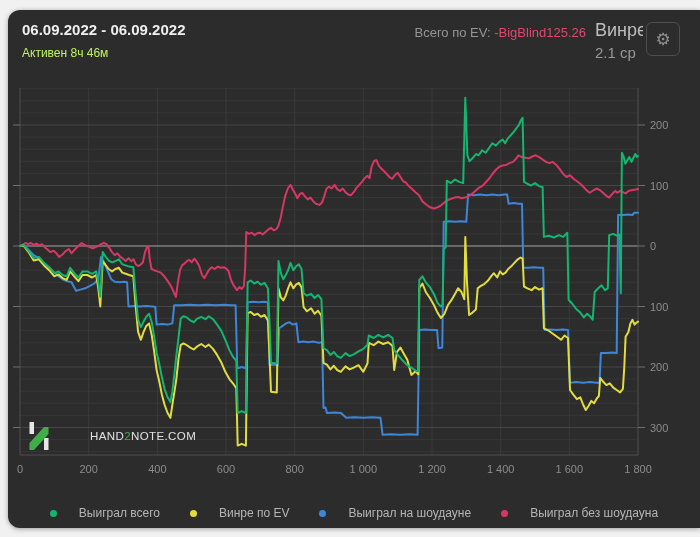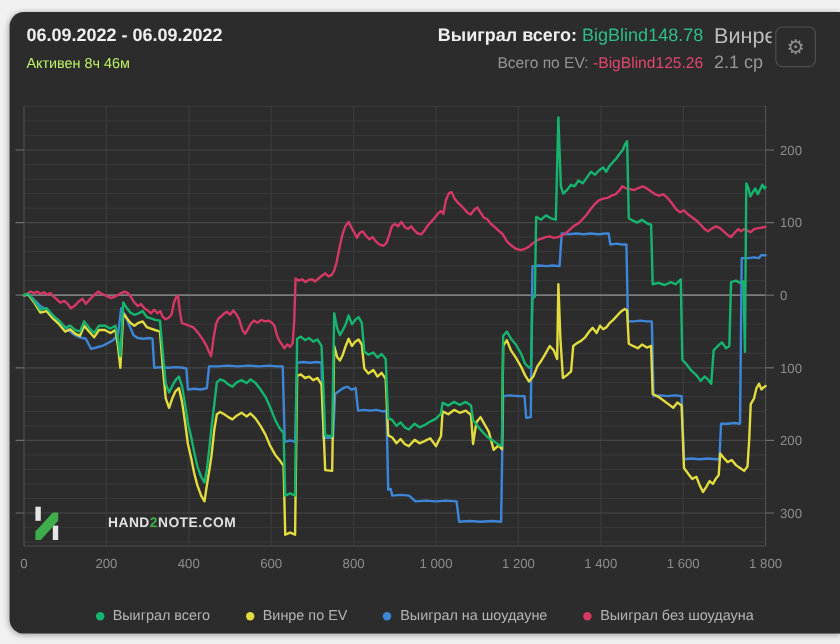--- a/index.html
+++ b/index.html
@@ -17,39 +17,38 @@
   .ev-red{color:#e0486e;}
   .h-winrate{left:587px;width:48px;overflow:hidden;}
   .wr-main{font-size:18px;color:#bdbdbd;line-height:20px;white-space:nowrap;}
   .wr-sub{font-size:15px;color:#979797;line-height:16px;margin-top:5px;white-space:nowrap;}
   .gear-btn{position:absolute;top:12px;right:20px;width:32px;height:32px;border:1px solid #4e4e4e;
     border-radius:6px;color:#8f8f8f;font-size:17px;display:flex;align-items:center;justify-content:center;
     cursor:pointer;user-select:none;}
   #chart{position:absolute;left:0;top:68px;}
   .legend{position:absolute;left:0;bottom:8px;width:100%;display:flex;justify-content:center;
     gap:30px;align-items:center;}
-  .leg-item{display:flex;align-items:center;gap:7px;font-size:12px;color:#b5b5b5;cursor:pointer;}
+  .leg-item{display:flex;align-items:center;gap:22px;font-size:12px;color:#b5b5b5;cursor:pointer;}
   .leg-dot{width:7px;height:7px;border-radius:50%;display:inline-block;}
   .logo{position:absolute;left:20px;top:412px;display:flex;align-items:center;gap:8px;}
-  .logo-text{font-size:11.5px;font-weight:bold;color:#e2e2e2;letter-spacing:.4px;padding-left:32px;}
+  .logo-text{font-size:11.5px;font-weight:normal;color:#e2e2e2;letter-spacing:.4px;padding-left:32px;}
   .logo-text .g2{color:#3fae4a;}
 </style>
 </head>
 <body>
 
 <div class="card">
 
   <div class="hblock h-dates">
     <div class="h-main">06.09.2022 - 06.09.2022</div>
     <div class="h-sub">Активен 8ч 46м</div>
   </div>
 
 
   <div class="hblock h-won">
-    <div class="h-main"><span>Выиграл всего:</span> <span class="won-green">BigBlind148.78</span></div>
     <div class="ev-row"><span>Всего по EV:</span> <span class="ev-red">-BigBlind125.26</span></div>
   </div>
 
   <div class="hblock h-winrate">
     <div class="wr-main">Винре</div>
     <div class="wr-sub">2.1 ср</div>
   </div>
 
   <div class="gear-btn">
       <span>⚙</span>

